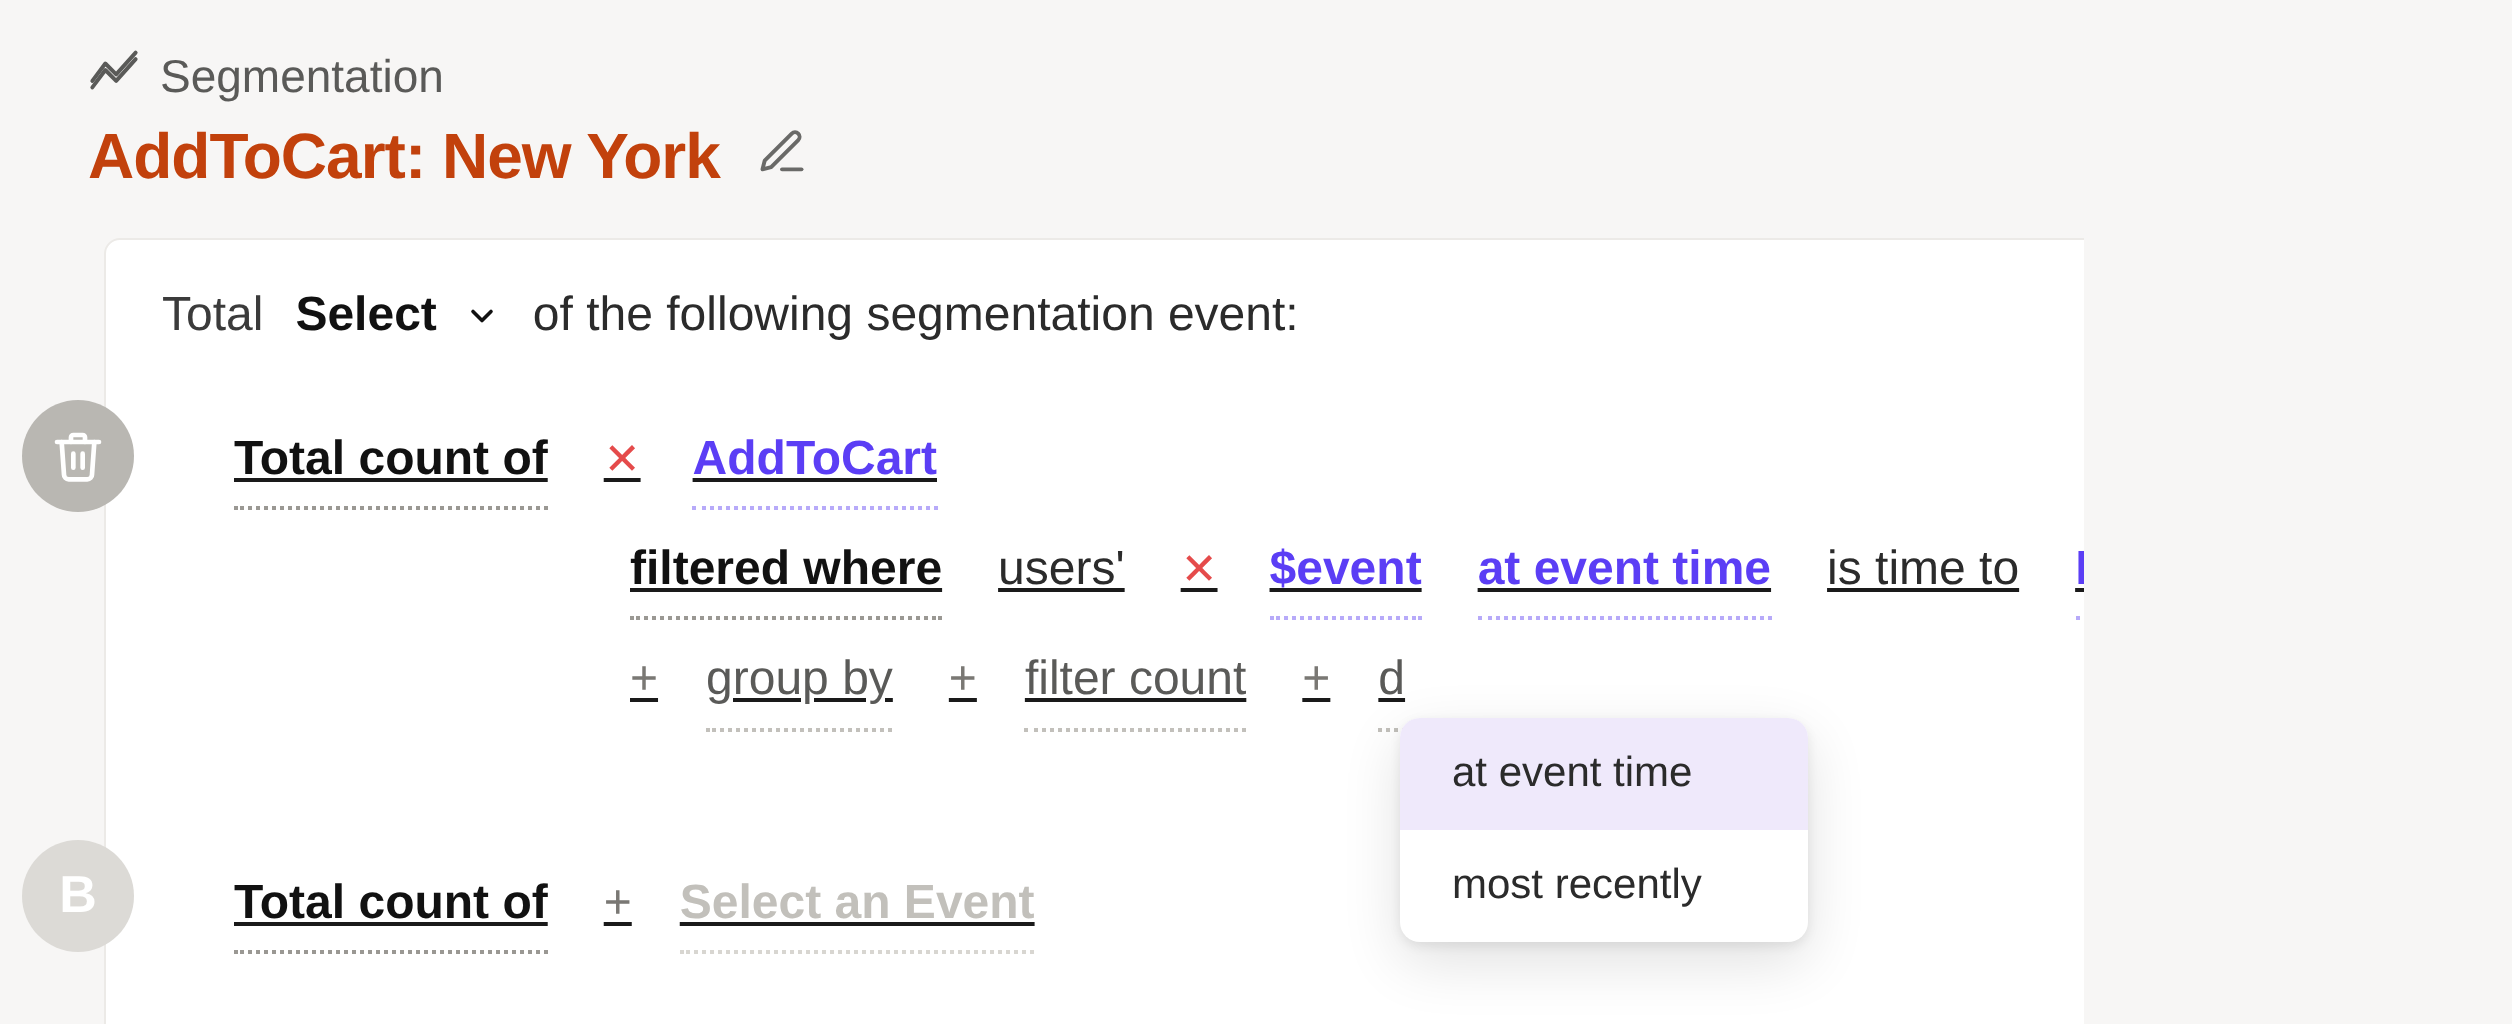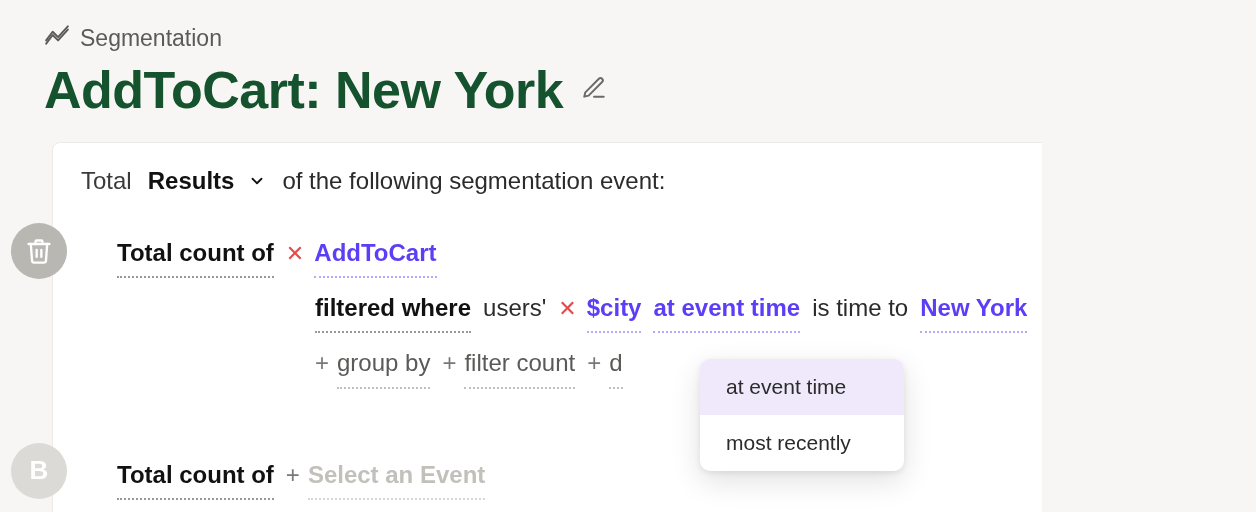--- a/index.html
+++ b/index.html
@@ -27,24 +27,24 @@
     margin-bottom: 6px;
   }
   .breadcrumb svg { width: 26px; height: 26px; stroke: #5a5a58; }
   .title-row {
     display: flex;
     align-items: center;
     gap: 18px;
     margin-bottom: 22px;
   }
   .title {
-    font-size: 52px;
+    font-size: 32px;
     font-weight: 700;
     letter-spacing: -0.5px;
-    color: #14532d;
+    color: #c2410c;
   }
   .edit-icon svg { width: 26px; height: 26px; stroke: #6a6a68; }
 
   .panel {
     margin-left: 8px;
     background: #fff;
     border: 1px solid #eceae7;
     border-radius: 8px 0 0 0;
     padding: 24px 28px 200px 28px;
     width: 1204px;
@@ -86,23 +86,24 @@
     color: #fff;
   }
   .row-icon.trash { background: #b9b7b2; top: -8px; }
   .row-icon.trash svg { width: 28px; height: 28px; stroke: #fff; }
   .row-icon.b { background: #dcdad6; color: #fff; top: -10px; }
 
   .line {
     display: flex;
     flex-wrap: wrap;
     align-items: baseline;
-    gap: 10px 12px;
+    gap: 10px 28px;
     font-size: 24px;
     line-height: 1.8;
+    text-decoration: underline;
   }
   .line + .line { margin-top: 8px; }
   .indent { padding-left: 198px; }
 
   .tok { white-space: nowrap; }
   .bold-under {
     font-weight: 700;
     color: #111;
     border-bottom: 2px dotted #9a9893;
     padding-bottom: 2px;
@@ -194,21 +195,21 @@
         <path d="M16.5 3.5a2.1 2.1 0 0 1 3 3L7 19l-4 1 1-4Z"></path>
       </svg>
     </span>
   </div>
 
   <div class="panel">
 
     <div class="show-row">
       <span class="show-label tok">Total</span>
       <span class="results-select">
-        <span>Results</span>
+        <span>Select</span>
         <svg class="chev" viewBox="0 0 24 24" fill="none" stroke="#111" stroke-width="2.4" stroke-linecap="round" stroke-linejoin="round">
           <polyline points="6 9 12 15 18 9"></polyline>
         </svg>
       </span>
       <span class="tail tok">of the following segmentation event:</span>
     </div>
 
     <div class="query-block">
       <div class="row-icon trash">
         <svg viewBox="0 0 24 24" fill="none" stroke-width="2" stroke-linecap="round" stroke-linejoin="round">
@@ -223,21 +224,21 @@
       <div class="line">
         <span class="tok bold-under">Total count of</span>
         <span class="tok x-icon">✕</span>
         <span class="tok link">AddToCart</span>
       </div>
 
       <div class="line indent">
         <span class="tok bold-under">filtered where</span>
         <span class="tok plain">users'</span>
         <span class="tok x-icon">✕</span>
-        <span class="tok link">$city</span>
+        <span class="tok link">$event</span>
         <span class="tok link nobold">at event time</span>
         <span class="tok plain">is time to</span>
         <span class="tok link">New York</span>
       </div>
 
       <div class="line indent">
         <span class="tok plus">+</span>
         <span class="tok muted-under">group by</span>
         <span class="tok plus">+</span>
         <span class="tok muted-under">filter count</span>

